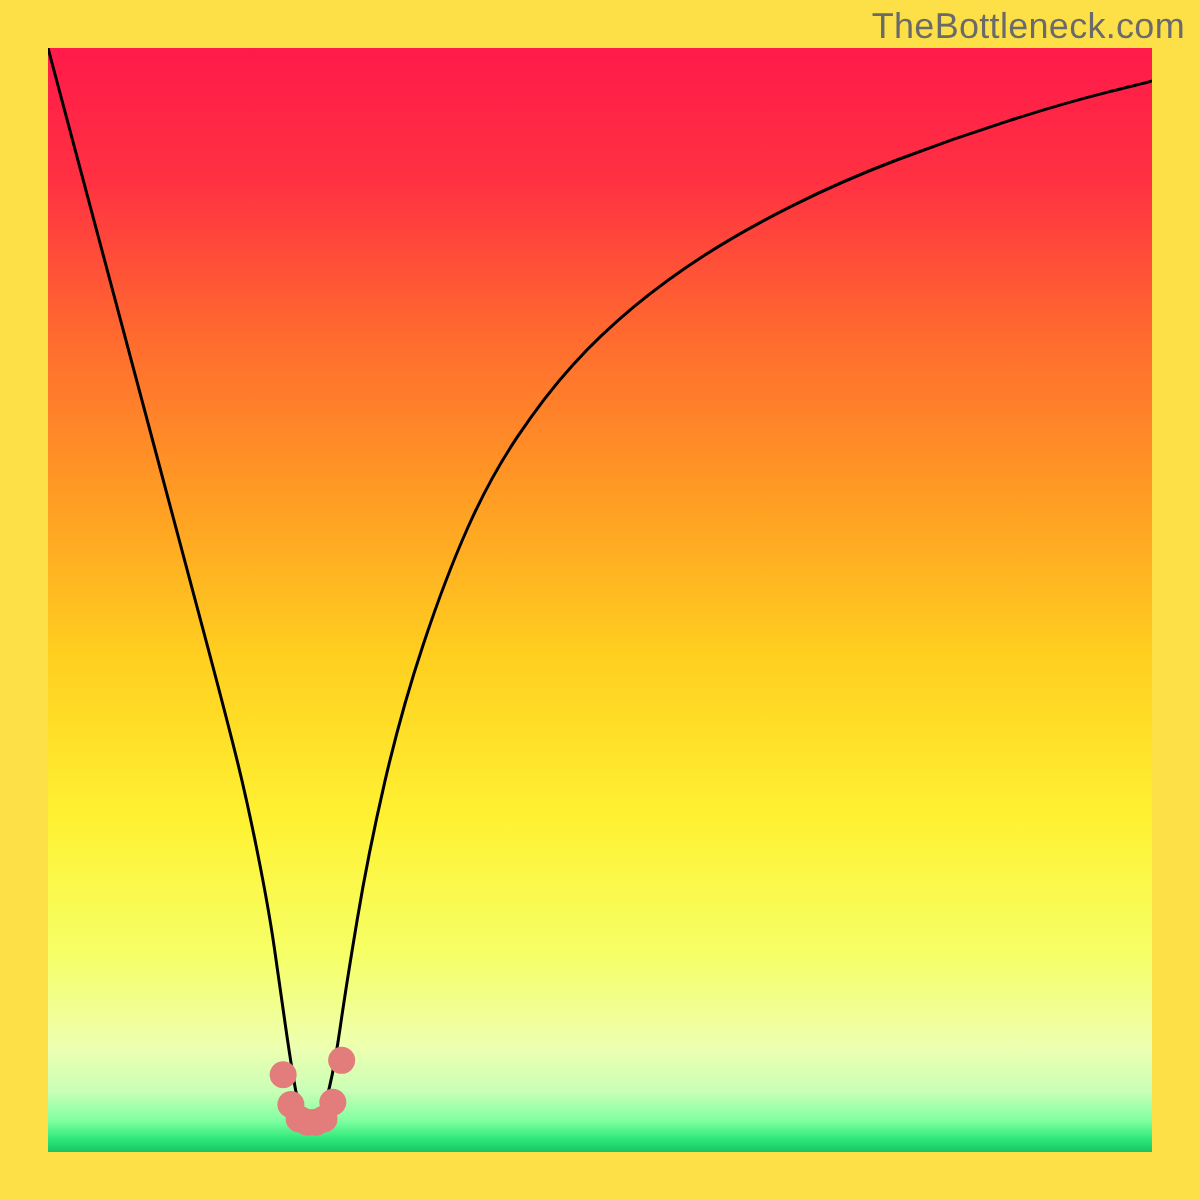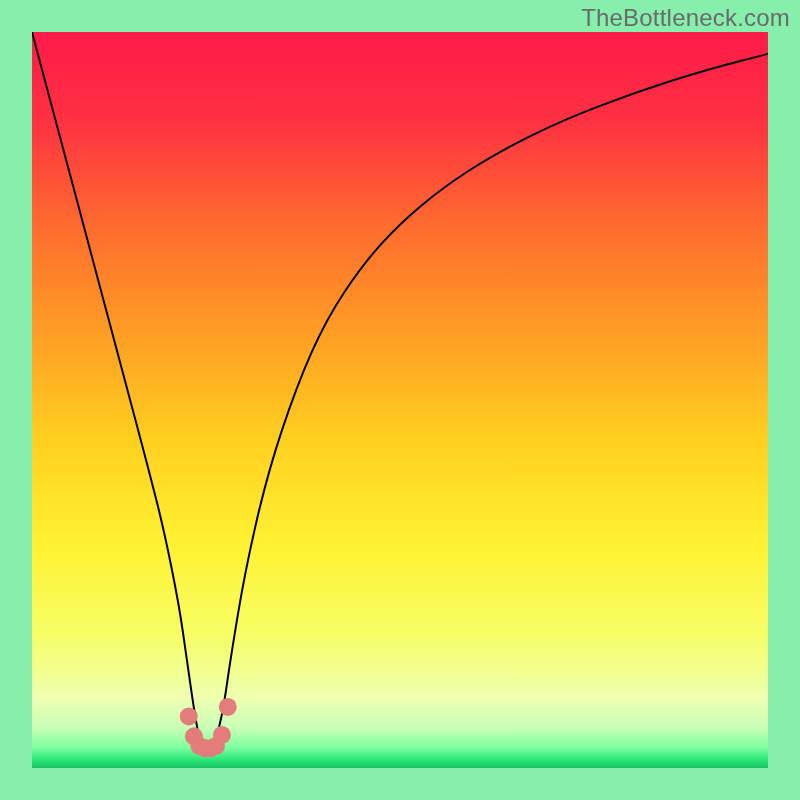--- a/index.html
+++ b/index.html
@@ -10,21 +10,21 @@
     background: #000;
     font-family: Arial, Helvetica, sans-serif;
     overflow: hidden;
   }
   .frame {
     position: absolute;
     left: 0;
     top: 0;
     width: 800px;
     height: 800px;
-    background: #86efac;
+    background: #fde047;
   }
   .plot {
     position: absolute;
     left: 32px;
     top: 32px;
     width: 736px;
     height: 736px;
     overflow: hidden;
   }
   .watermark {

